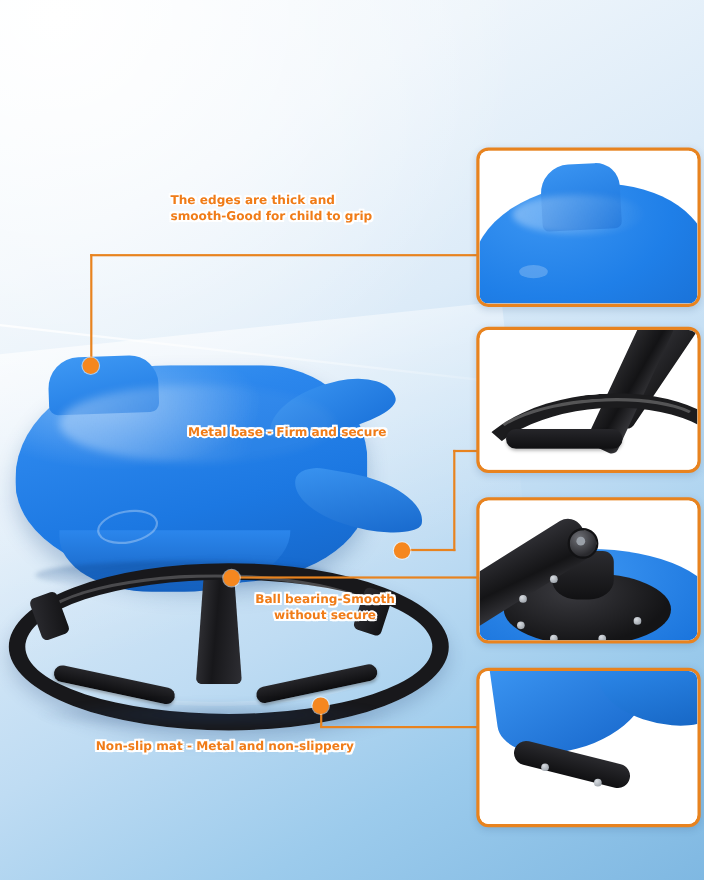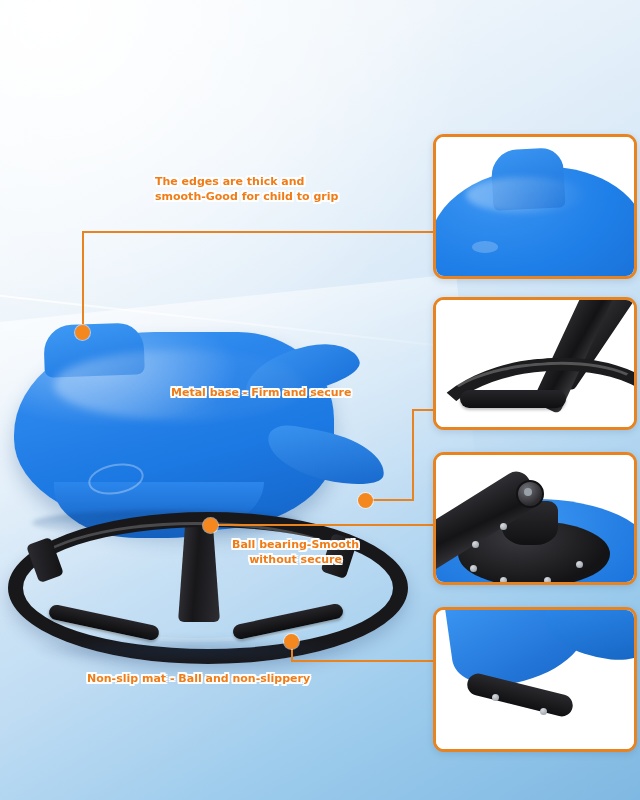--- a/index.html
+++ b/index.html
@@ -305,21 +305,21 @@
   <div class="ln lnh" style="left:412px;top:409px;width:24px;"></div>
   <div class="ln lnv" style="left:412px;top:409px;height:92px;"></div>
   <div class="ln lnh" style="left:365px;top:499px;width:49px;"></div>
   <div class="dot" style="left:358px;top:493px;"></div>
 
   <div class="callout" id="c3">Ball bearing-Smooth
 without secure</div>
   <div class="ln lnh" style="left:210px;top:524px;width:226px;"></div>
   <div class="dot" style="left:203px;top:518px;"></div>
 
-  <div class="callout" id="c4">Non-slip mat - Ball and non-slippery</div>
+  <div class="callout" id="c4">Non-slip mat - Metal and non-slippery</div>
   <div class="ln lnv" style="left:291px;top:641px;height:20px;"></div>
   <div class="ln lnh" style="left:291px;top:660px;width:145px;"></div>
   <div class="dot" style="left:284px;top:634px;"></div>
 
   <div class="thumb" id="t1">
     <div class="tin">
       <div class="t1-blob"></div>
       <div class="t1-neck"></div>
       <div class="t1-hl"></div>
       <div class="t1-mark"></div>

